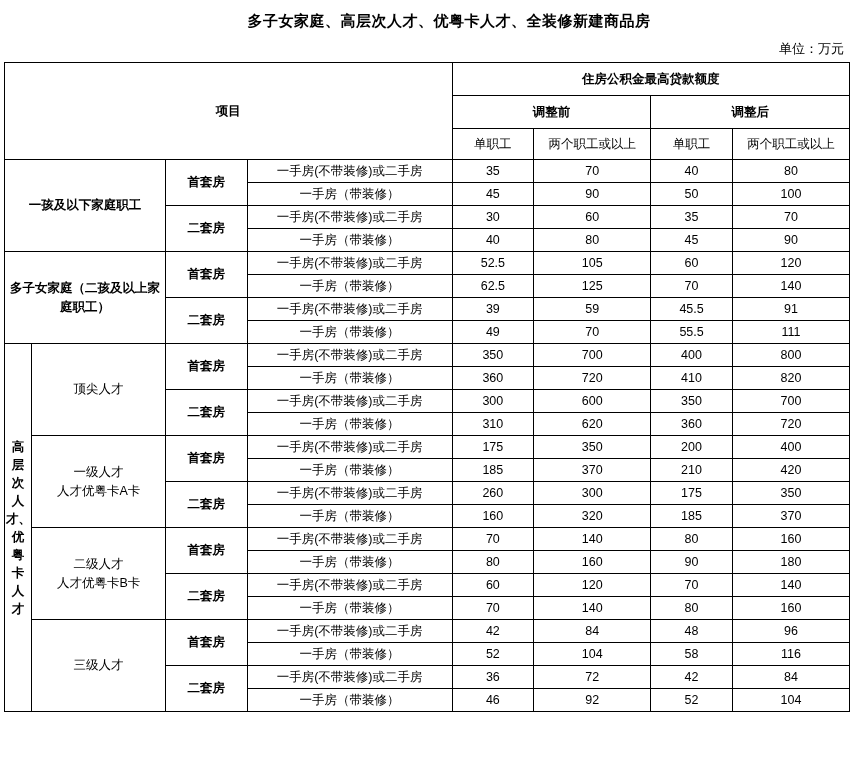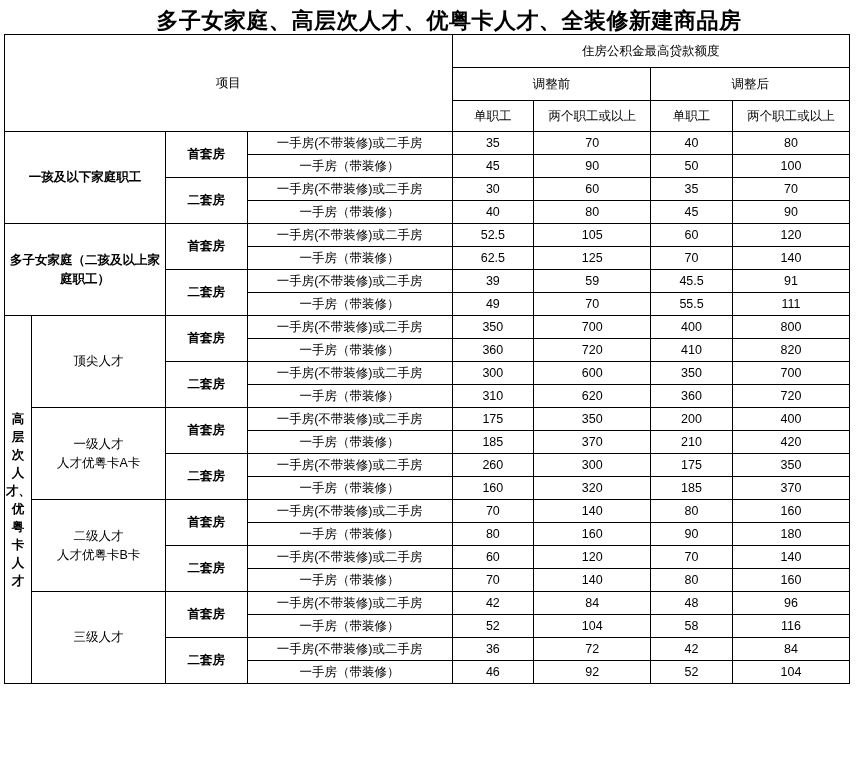--- a/index.html
+++ b/index.html
@@ -18,21 +18,21 @@
     width: 856px;
     position: relative;
   }
   .title-block {
     text-align: center;
     padding-top: 8px;
   }
   .title-line {
     font-family: "Liberation Sans", "DejaVu Sans", sans-serif;
     font-weight: bold;
-    font-size: 22px;
+    font-size: 15px;
     letter-spacing: 0.5px;
     line-height: 26px;
     margin-left: 42px;
   }
   .unit-line {
     text-align: right;
     font-size: 13px;
     padding: 6px 12px 4px 0;
     font-family: "Liberation Sans", "DejaVu Sans", sans-serif;
   }
@@ -45,27 +45,27 @@
   table.main td, table.main th {
     border: 1px solid #000000;
     text-align: center;
     vertical-align: middle;
     font-size: 12.5px;
     font-family: "Liberation Sans", "DejaVu Sans", sans-serif;
     padding: 2px 1px;
   }
   .hdr-big {
     font-size: 14px;
-    font-weight: normal;
+    font-weight: bold;
     font-family: "Liberation Sans", "DejaVu Sans", sans-serif;
     margin-left: 43px;
   }
   .hdr-mid {
     font-size: 13.5px;
-    font-weight: normal;
+    font-weight: bold;
   }
   .hdr-sub {
     font-size: 12.5px;
   }
   .cat-cell {
     font-size: 13px;
     font-weight: bold;
     font-family: "Liberation Sans", "DejaVu Sans", sans-serif;
     line-height: 19px;
   }
@@ -100,20 +100,21 @@
 </style>
 </head>
 <body>
 
 <div class="page">
 
   <div class="title-block">
     <div class="title-line">多子女家庭、高层次人才、优粤卡人才、全装修新建商品房</div>
   </div>
 
+  <div class="unit-line">单位：万元</div>
 
   <table class="main">
     <colgroup>
       <col style="width:26px">
       <col style="width:128px">
       <col style="width:78px">
       <col style="width:196px">
       <col style="width:78px">
       <col style="width:112px">
       <col style="width:78px">

